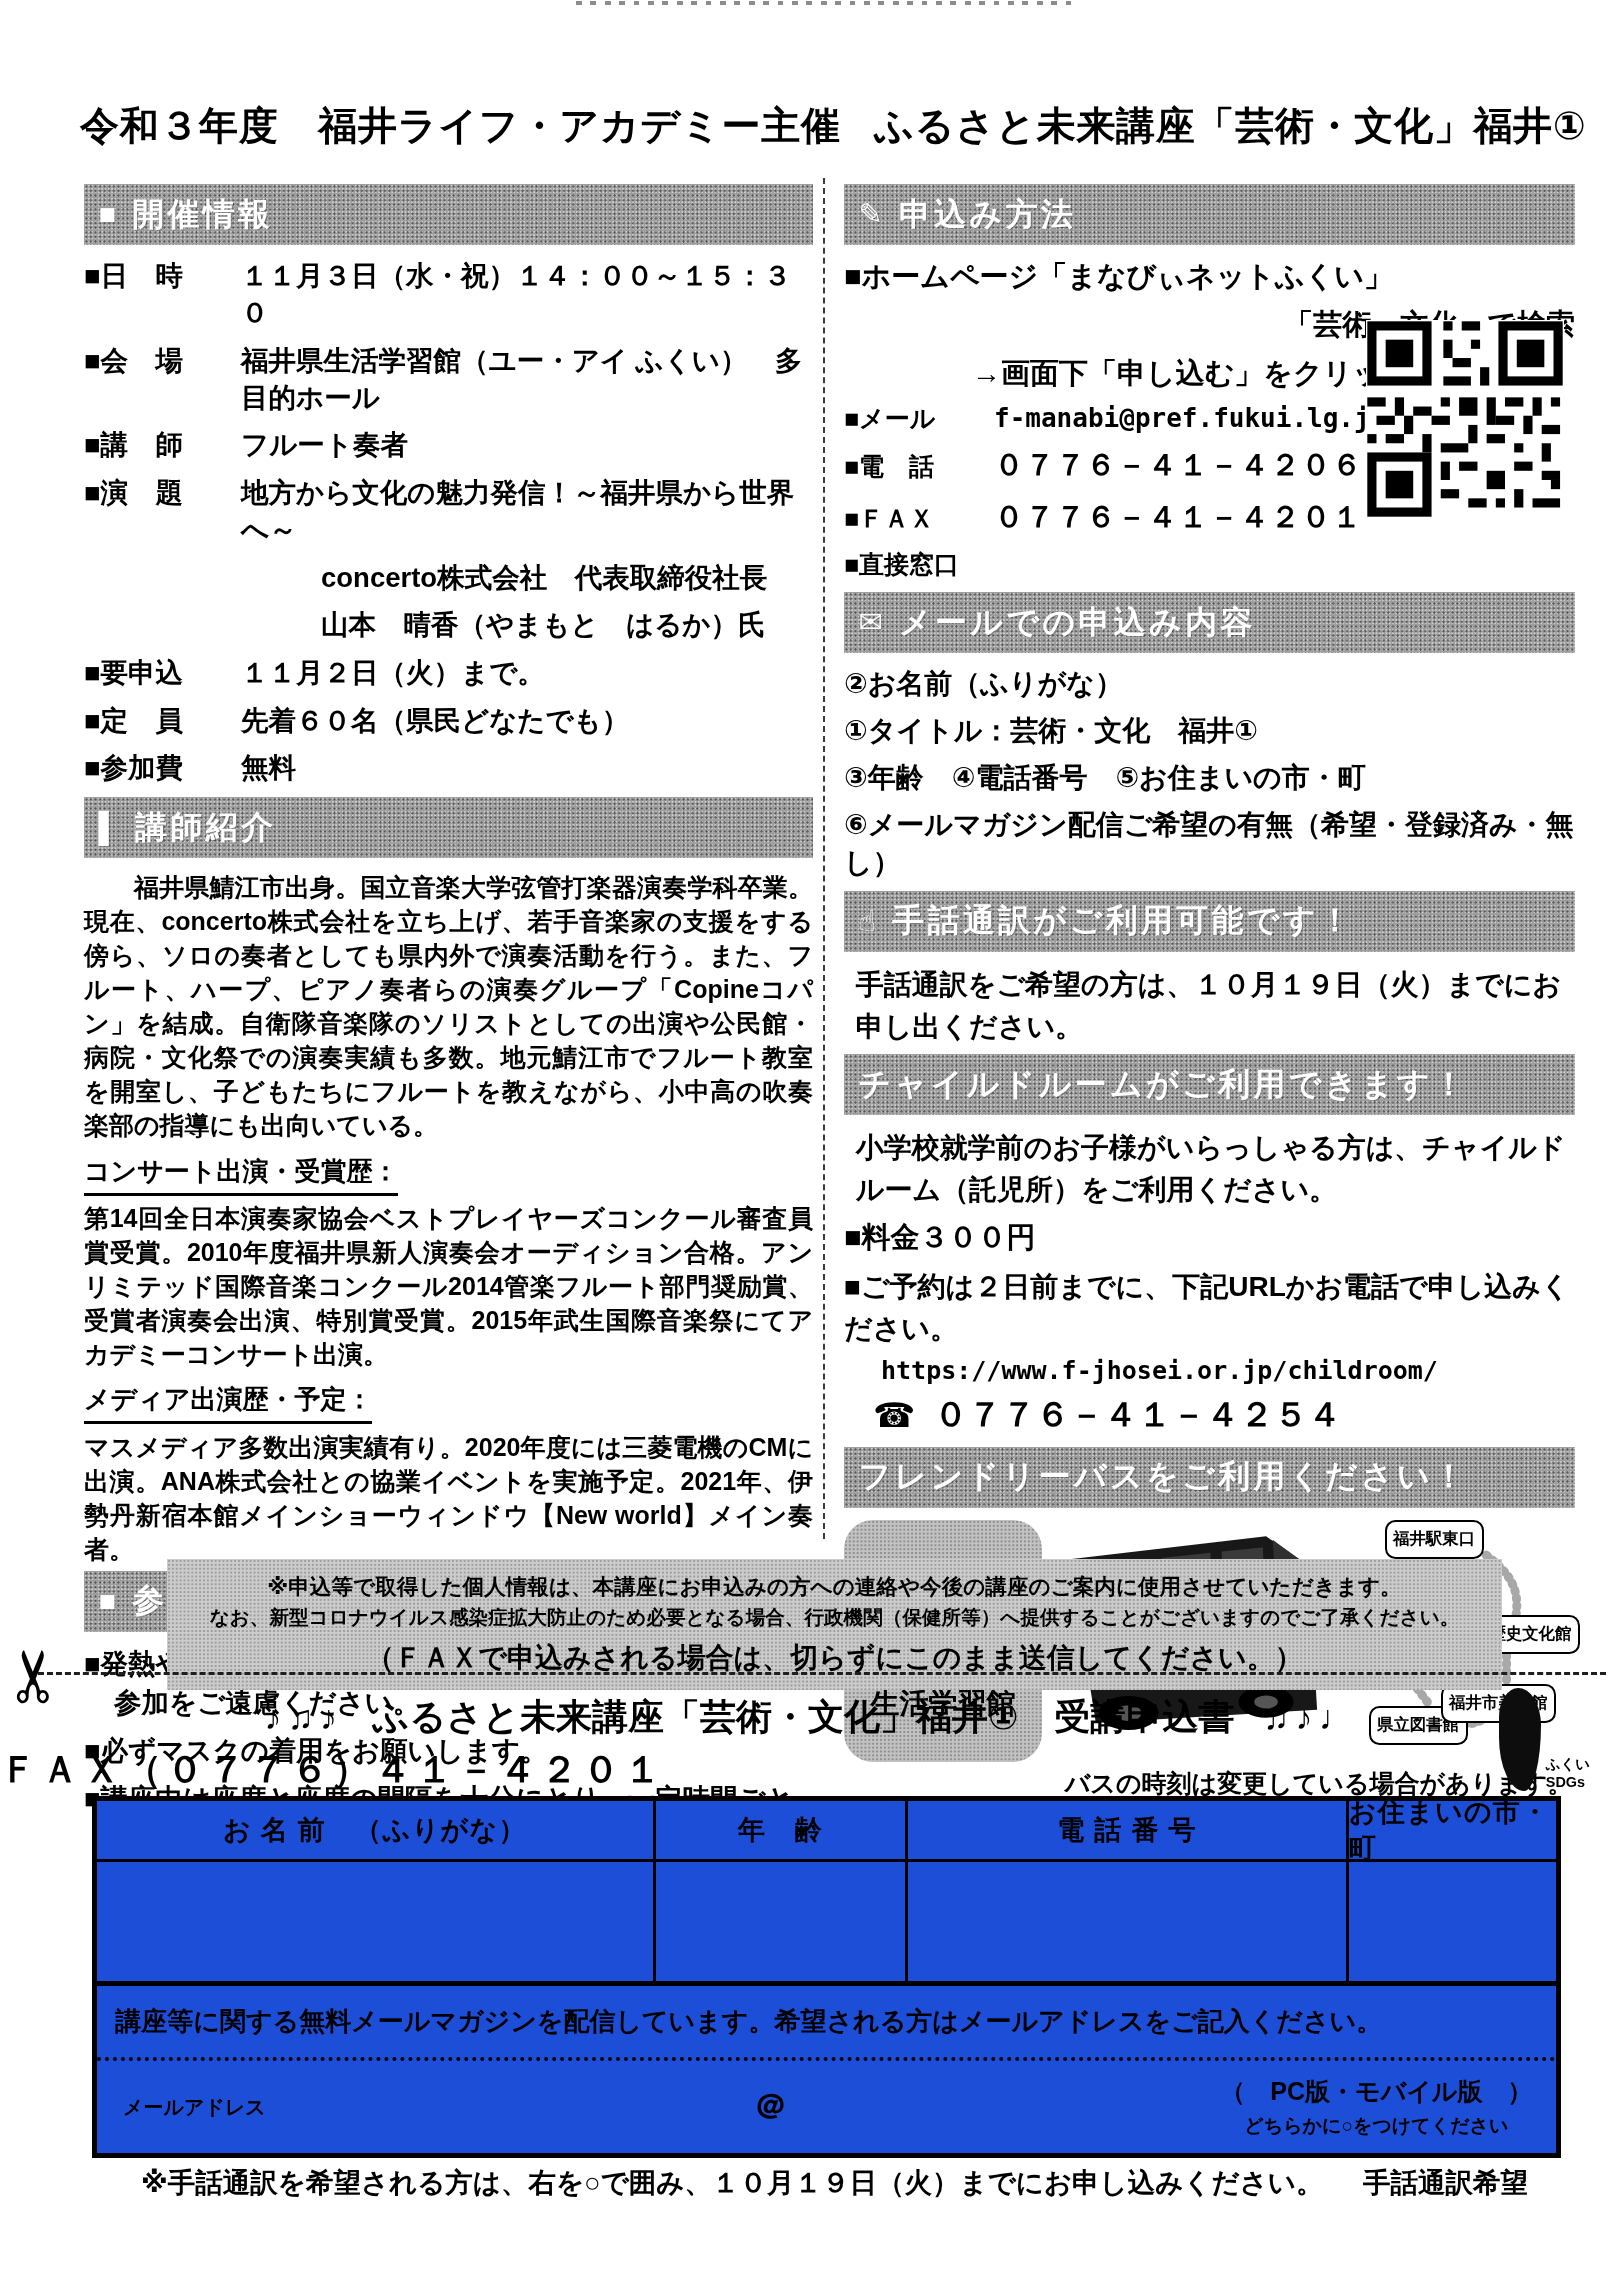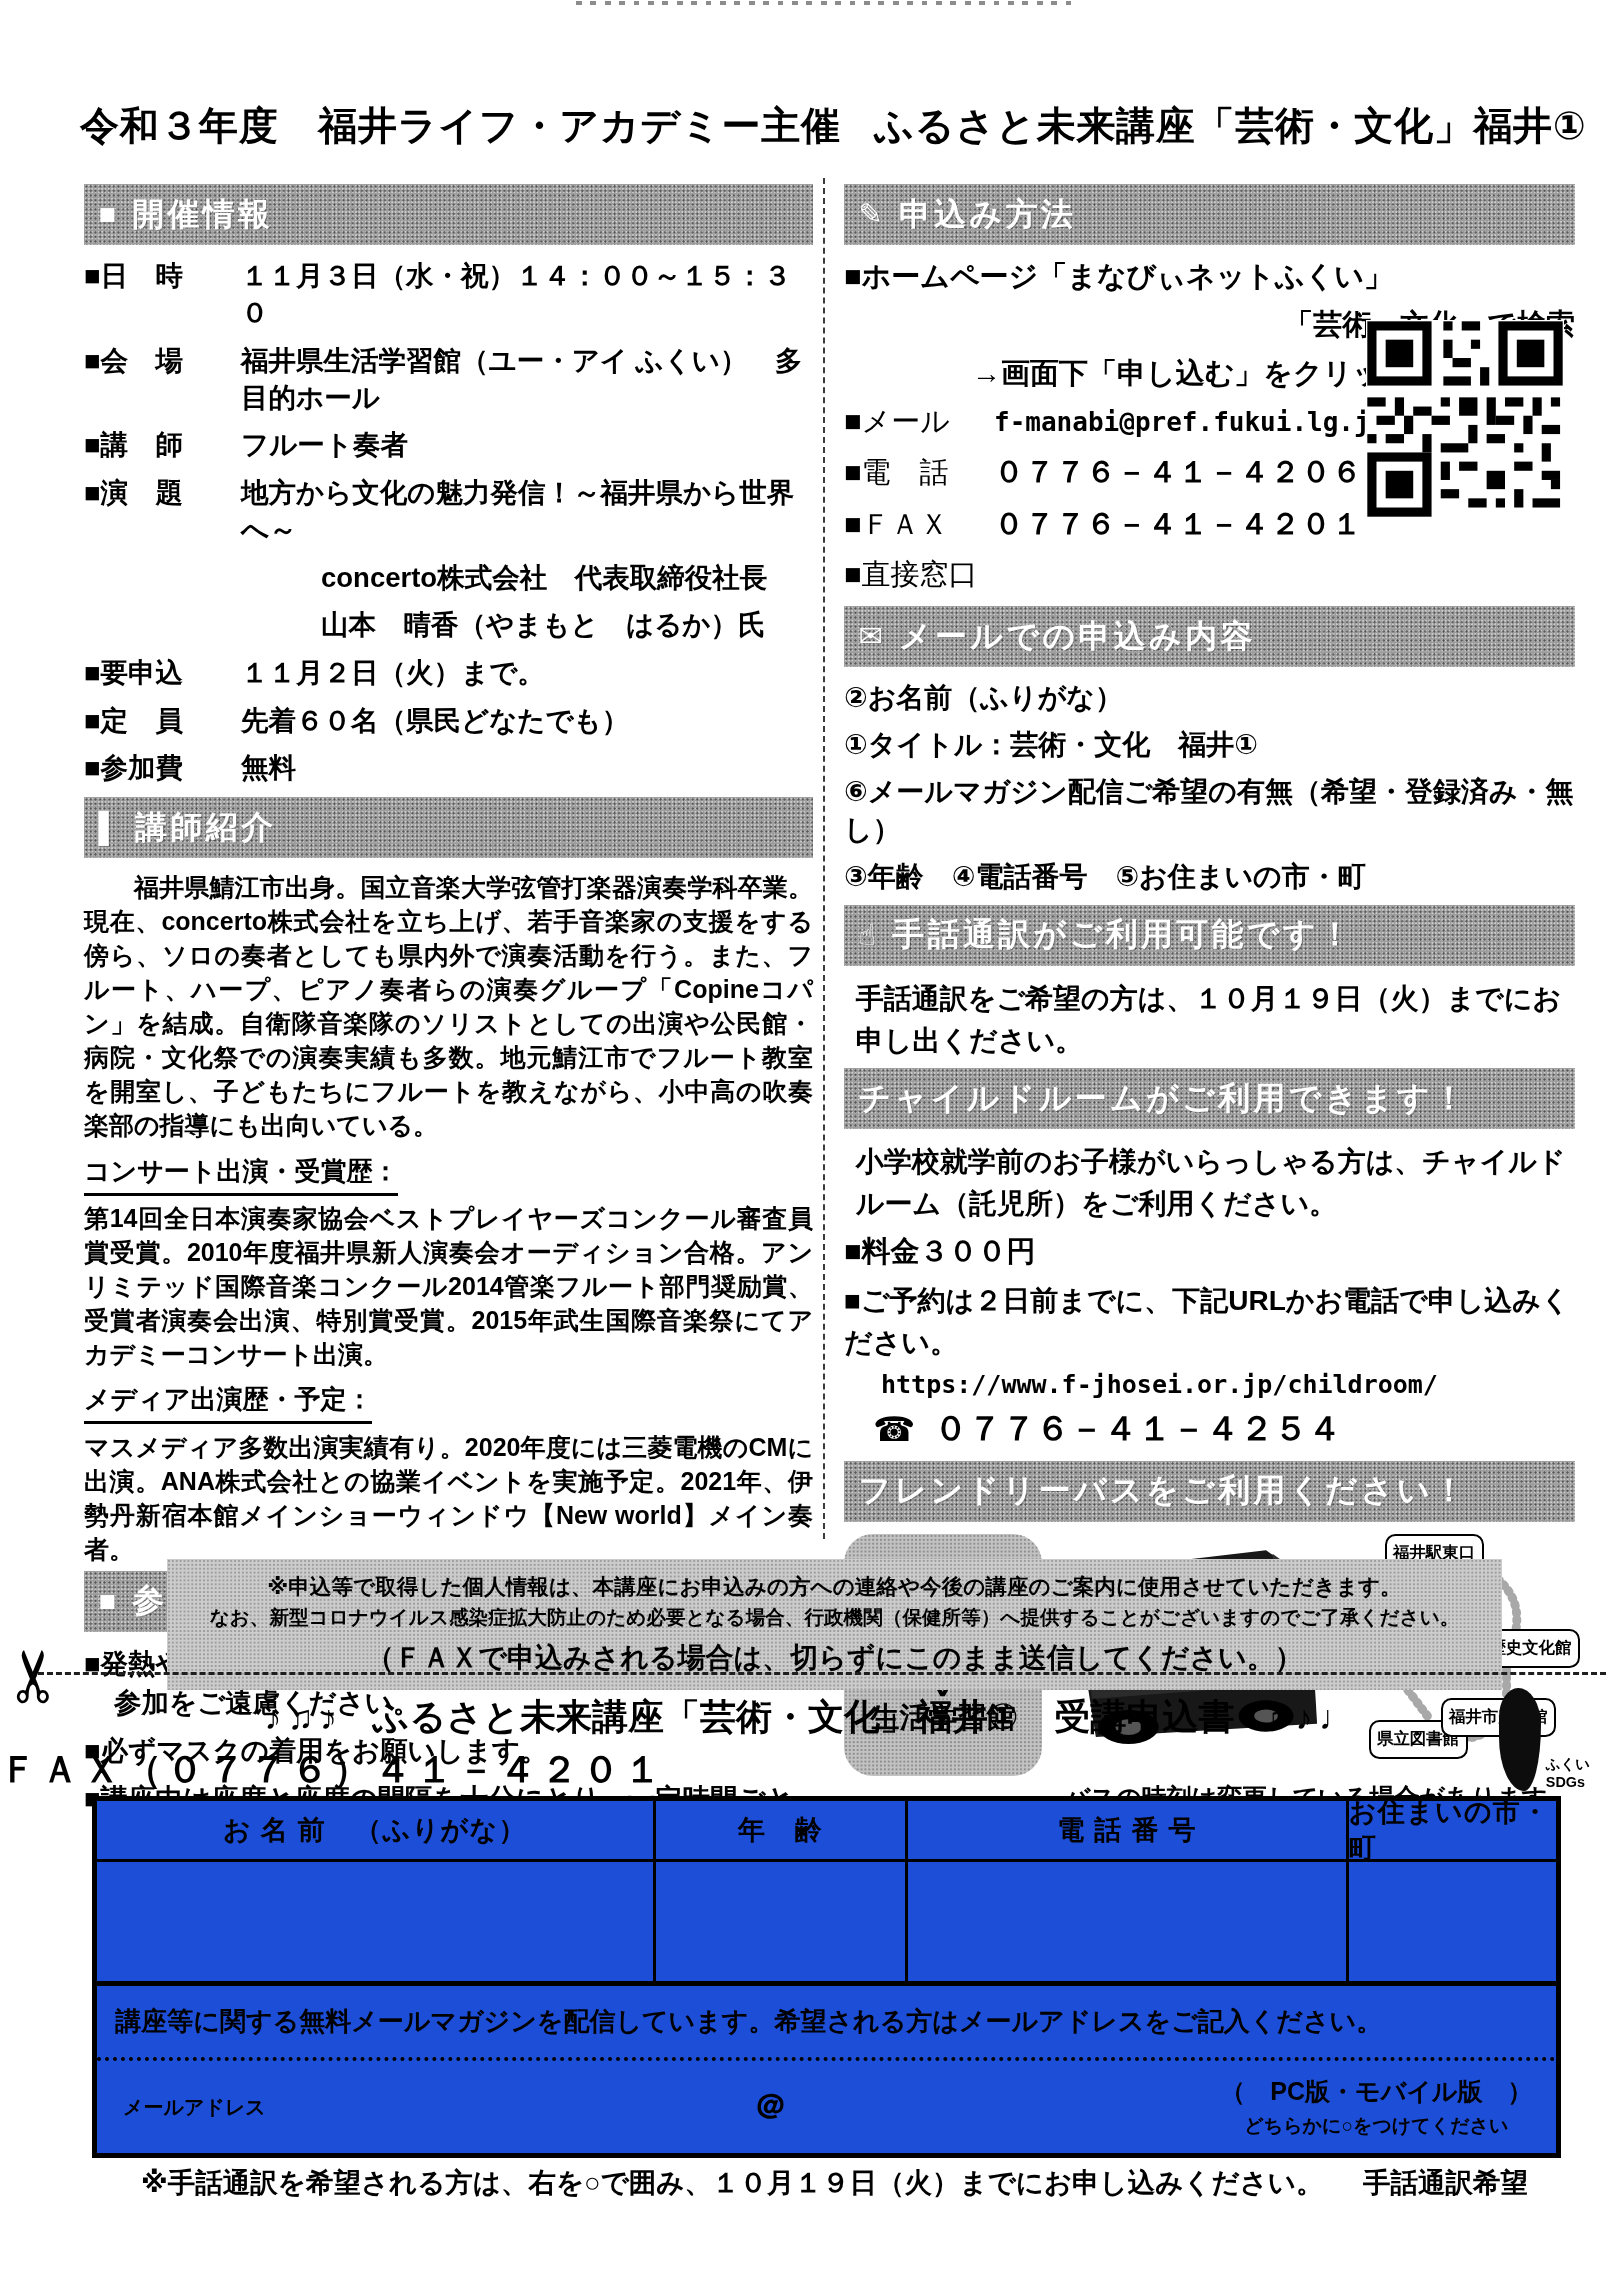--- a/index.html
+++ b/index.html
@@ -35,21 +35,21 @@
   .bio{text-indent:2em;}
   .subhead{display:inline-block;font-size:26px;font-weight:800;margin:6.5px 0 5.2px;
            border-bottom:3.3px solid #000;padding-bottom:3.9px;}
   .req{font-size:27.5px;font-weight:700;line-height:1.42;margin:0 0 9.2px;
        padding-left:30px;text-indent:-30px;}
   
   .hp{font-size:29px;font-weight:700;margin:0 0 9.2px;line-height:1.35;}
   .hp.l2{padding-left:73px;text-align:right;}
   .hp.l3{padding-left:128px;}
   .crow{display:flex;align-items:baseline;margin-bottom:10.5px;}
-  .clabel{flex:0 0 150px;font-size:29px;font-weight:400;white-space:nowrap;}
+  .clabel{flex:0 0 150px;font-size:25px;font-weight:700;white-space:nowrap;}
   .cval{font-size:26px;font-weight:700;}
   .mono{font-family:"DejaVu Sans Mono","Liberation Mono",monospace;}
   .num{font-size:30px;letter-spacing:0.7px;font-weight:700;}
   .qr{position:absolute;left:522px;top:136px;width:198px;height:198px;}
   .mitem{font-size:28px;font-weight:700;margin:0 0 9.2px;line-height:1.35;}
   .stext{font-size:28px;font-weight:700;line-height:1.5;margin:2.6px 0 6.5px;padding-left:11.8px;}
   .cfee,.ctel{font-size:29px;font-weight:800;margin:0 0 7.9px;}
   .curl{font-size:25px;margin:0 0 6.5px;padding-left:37px;font-weight:700;}
   .ctel{font-size:34px;padding-left:29px;display:flex;align-items:center;gap:18.3px;}
   
@@ -276,22 +276,22 @@
           <rect x="282" y="244" width="14" height="14"></rect>
       </g>
     </svg>
 
     <div class="hbar">
       <span class="hicon">✉</span>
       <span>メールでの申込み内容</span>
     </div>
     <p class="mitem">②お名前（ふりがな）</p>
     <p class="mitem">①タイトル：芸術・文化　福井①</p>
+    <p class="mitem">③年齢　④電話番号　⑤お住まいの市・町</p>
     <p class="mitem">⑥メールマガジン配信ご希望の有無（希望・登録済み・無し）</p>
-    <p class="mitem">③年齢　④電話番号　⑤お住まいの市・町</p>
 
     <div class="hbar">
       <span class="hicon">☝</span>
       <span>手話通訳がご利用可能です！</span>
     </div>
     <p class="stext">手話通訳をご希望の方は、１０月１９日（火）までにお申し出ください。</p>
 
     <div class="hbar">
       <span>チャイルドルームがご利用できます！</span>
     </div>

